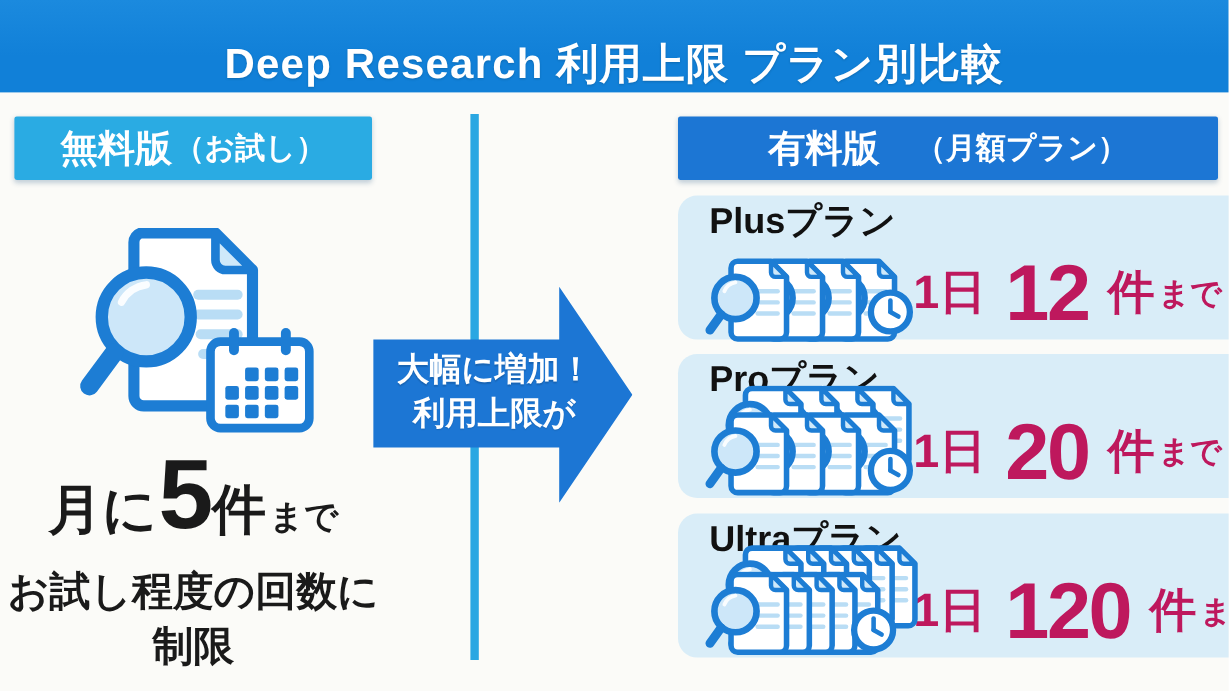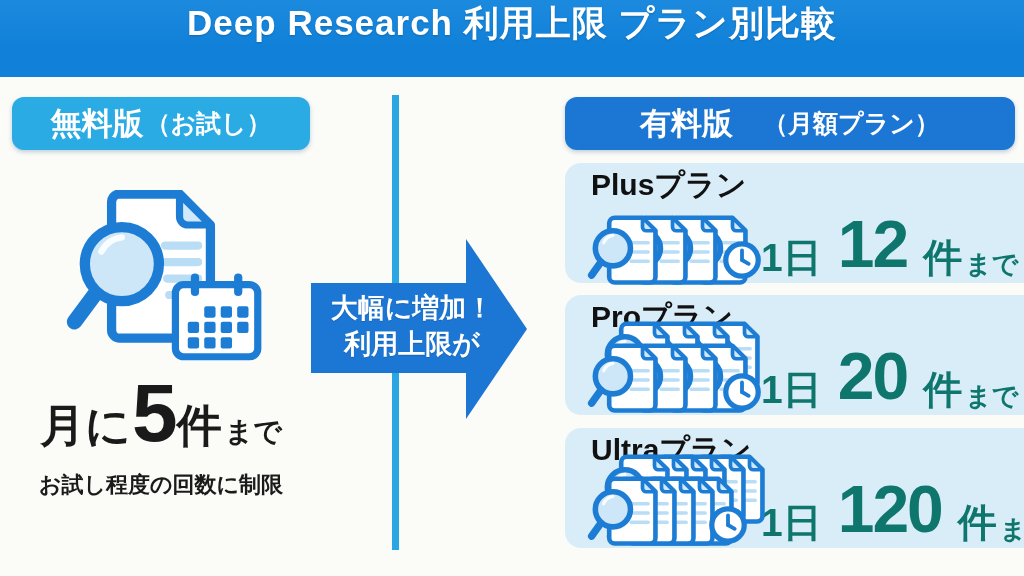--- a/index.html
+++ b/index.html
@@ -5,27 +5,27 @@
   html,body{margin:0;padding:0;background:#ffffff;}
   .stage{
     position:relative;width:1024px;height:576px;overflow:hidden;
     background:var(--background,#fbfbf8);
     font-family:"Liberation Sans","DejaVu Sans",sans-serif;
   }
   
   .titlebar{
     position:absolute;left:0;top:0;width:1024px;height:77px;
     background:linear-gradient(180deg, #1b8ade 0%, var(--title-bar,#1180d8) 60%);
-    display:flex;align-items:flex-start;justify-content:center;
+    display:flex;align-items:flex-end;justify-content:center;
   }
   .titlebar .t{color:#fff;font-size:35px;font-weight:800;letter-spacing:1px;
     text-shadow:0 1px 2px rgba(0,0,0,.18);}
   
   .hdr{
-    position:absolute;top:97px;height:53px;border-radius:12px;
+    position:absolute;top:97px;height:53px;border-radius:2px;
     display:flex;align-items:center;justify-content:center;
     color:#fff;font-weight:800;box-shadow:0 2px 4px rgba(20,70,120,.25);
   }
   .hdr-free{left:12px;width:298px;background:var(--free-header,#2aabe3);}
   .hdr-paid{left:565px;width:450px;background:var(--paid-header,#1c76d4);gap:28px;}
   .hdr .big{font-size:31px;}
   .hdr .small{font-size:25px;margin-left:2px;}
   
   .divider{position:absolute;left:392px;top:95px;width:7px;height:455px;
     background:var(--divider,#2aa7e2);z-index:1;}
@@ -35,21 +35,21 @@
     position:absolute;left:0;top:372px;width:322px;
     display:flex;align-items:baseline;justify-content:center;
     color:var(--text-dark,#1a1a1a);font-weight:700;white-space:nowrap;line-height:1;
   }
   .fl-prefix{font-size:45px;}
   .fl-value{font-size:82px;letter-spacing:-2px;margin:0 1px;}
   .fl-unit{font-size:45px;}
   .fl-suffix{font-size:28px;margin-left:3px;}
   .free-caption{
     position:absolute;left:0;top:470px;width:322px;text-align:center;
-    font-size:22px;font-weight:800;color:var(--text-dark,#1a1a1a);
+    font-size:34px;font-weight:800;color:var(--text-dark,#1a1a1a);
   }
   
   .arrow-svg{position:absolute;left:311px;top:239px;width:216px;height:180px;z-index:2;}
   .arrow-label{
     position:absolute;left:317px;top:291px;width:190px;z-index:3;
     text-align:center;color:#fff;font-weight:800;font-size:27px;line-height:1.32;
     text-shadow:0 1px 1px rgba(0,0,0,.15);
   }
   .arrow-label span{display:block;}
   
@@ -59,21 +59,21 @@
   }
   #card-plus{top:163px;} #card-pro{top:295px;} #card-ultra{top:428px;}
   .plan-name{position:absolute;left:26px;top:5px;font-size:30px;font-weight:800;
     color:#111;line-height:1.1;}
   .icon-cluster{position:absolute;left:22px;top:28px;width:235px;height:92px;}
   .icon-cluster svg{position:absolute;}
   .docmag{width:74px;height:74px;}
   .clockbadge{width:42px;height:42px;}
   .plan-limit{
     position:absolute;left:196px;bottom:6px;
-    display:flex;align-items:flex-end;color:#0f766e;font-weight:800;
+    display:flex;align-items:center;color:#be185d;font-weight:800;
     white-space:nowrap;line-height:1;
   }
   .pl-prefix{font-size:39px;}
   .pl-value{font-size:66px;letter-spacing:-2px;margin:0 16px;}
   .pl-unit{font-size:39px;}
   .pl-suffix{font-size:26px;margin-left:3px;}
   .defs-hidden{position:absolute;width:0;height:0;overflow:hidden;}
 </style>
 </head>
 <body>

